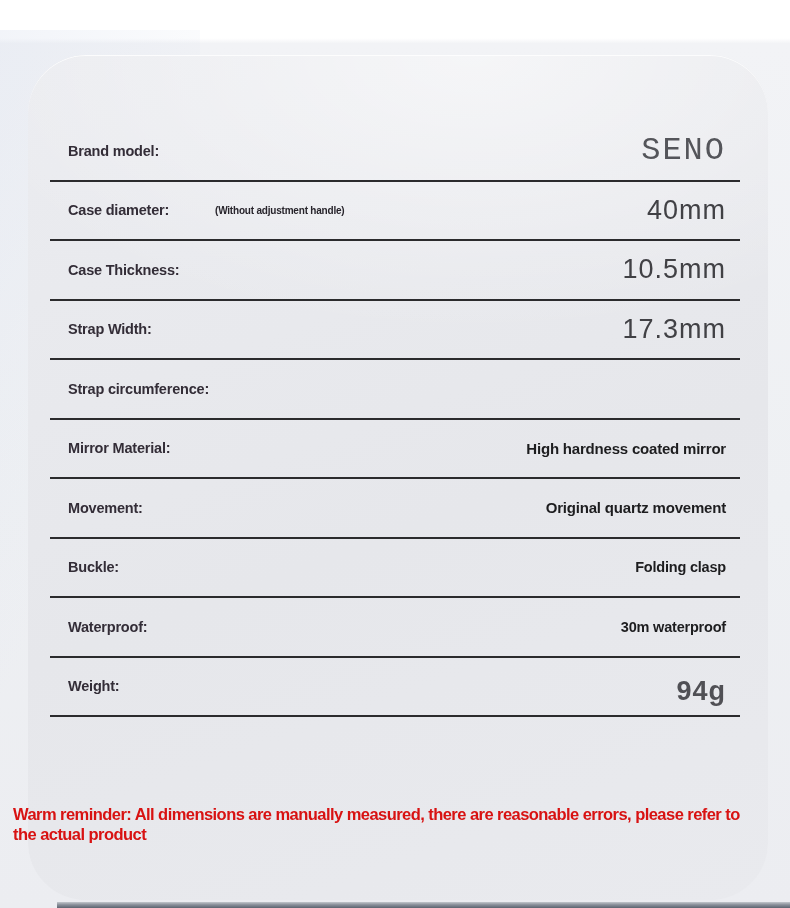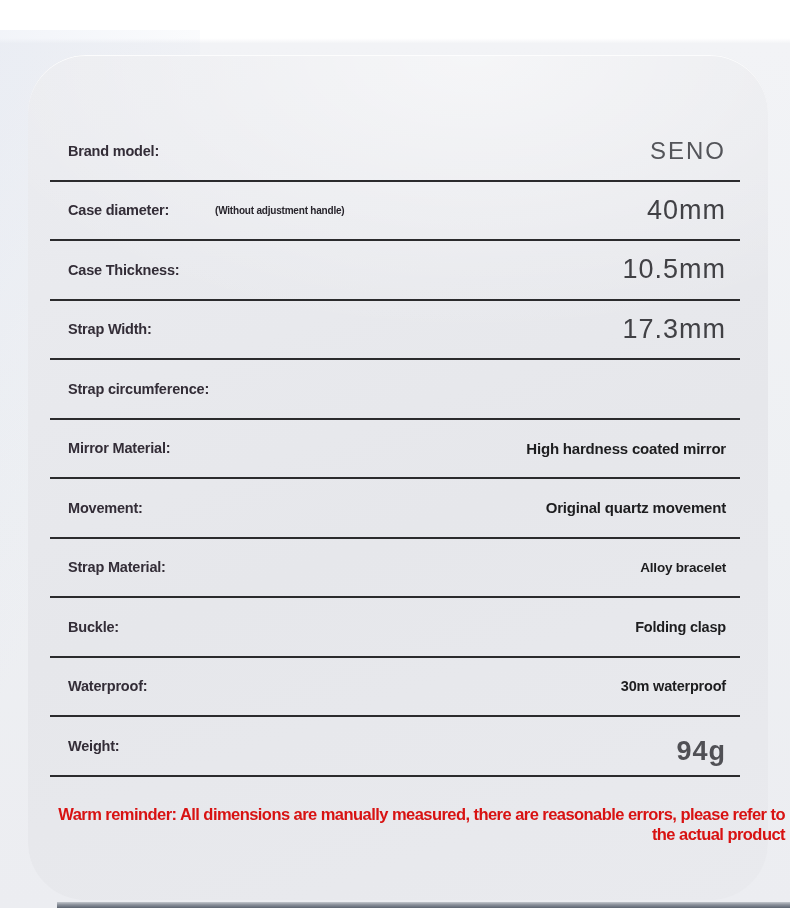--- a/index.html
+++ b/index.html
@@ -59,37 +59,37 @@
     letter-spacing:-0.2px;
     line-height:1.3;
     color:#27242b;
   }
   .val{
     margin-left:auto;
     text-align:right;
     padding-right:14px;
     white-space:nowrap;
   }
-  .v-seno{font-size:24px;font-weight:400;color:#54555a;letter-spacing:2px;}
+  .v-seno{font-size:32px;font-weight:400;color:#54555a;letter-spacing:2px;font-family:Liberation Mono, monospace;}
   .v-xl  {font-size:27px;font-weight:400;color:#414145;letter-spacing:1px;}
   .v-xl2 {font-size:27px;font-weight:700;color:#505055;letter-spacing:1px;margin-top:11px;}
   .v-md  {font-size:15px;font-weight:bold;color:#1d1d1f;letter-spacing:-0.2px;}
   .v-md2 {font-size:14.5px;font-weight:bold;color:#1d1d1f;letter-spacing:-0.2px;text-align:right;}
   .v-sm  {font-size:13.5px;font-weight:bold;color:#1d1d1f;letter-spacing:-0.2px;}
   .warning{
     position:absolute;
     left:13px;top:804px;
     width:772px;
     font-weight:bold;
     font-size:16.5px;
     line-height:20px;
     letter-spacing:-0.55px;
     color:#d81212;
   }
-  .warning .wline{display:block;white-space:nowrap;text-align:right;}
+  .warning .wline{display:block;white-space:nowrap;}
   .bottom-strip{
     position:absolute;
     left:57px;right:0;bottom:0;
     height:6px;
     background:linear-gradient(180deg,#c3c7cd 0%,#8b919b 45%,#5d6571 100%);
   }
 </style>
 </head>
 <body>
 
@@ -131,25 +131,20 @@
         <span class="note"></span>
         <span class="val v-md">High hardness coated mirror</span>
       </div>
 
       <div class="row">
         <span class="lbl">Movement:</span>
         <span class="note"></span>
         <span class="val v-md">Original quartz movement</span>
       </div>
 
-      <div class="row">
-        <span class="lbl">Strap Material:</span>
-        <span class="note"></span>
-        <span class="val v-sm">Alloy bracelet</span>
-      </div>
 
       <div class="row">
         <span class="lbl">Buckle:</span>
         <span class="note"></span>
         <span class="val v-md2">Folding clasp</span>
       </div>
 
       <div class="row">
         <span class="lbl">Waterproof:</span>
         <span class="note"></span>

